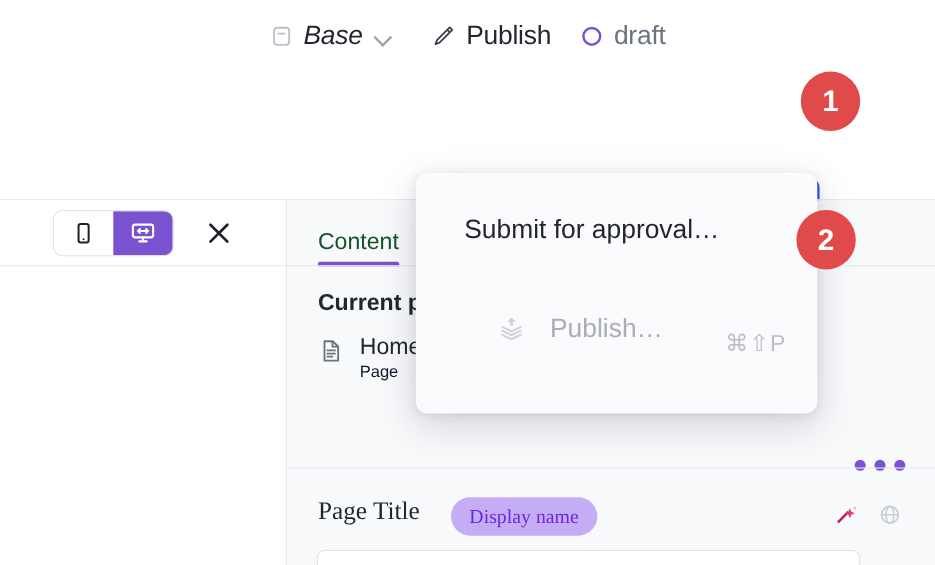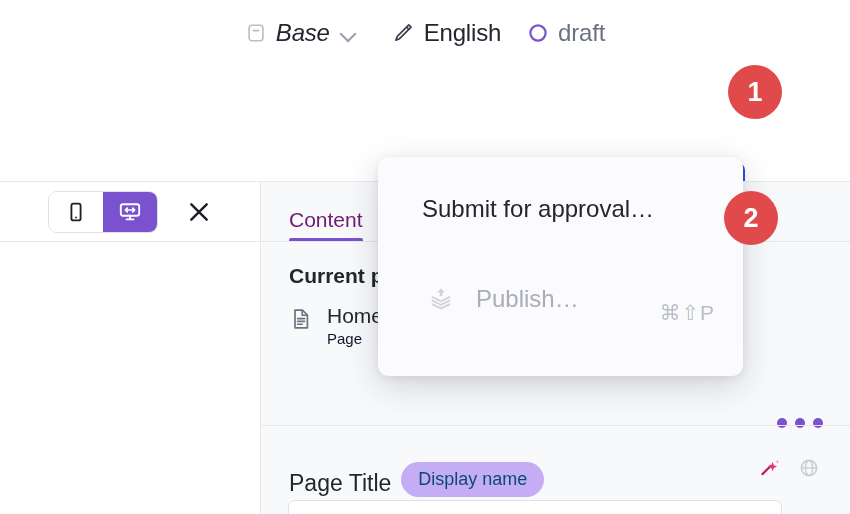--- a/index.html
+++ b/index.html
@@ -123,21 +123,21 @@
     background:#f8f9fb;
   }
   .tabs {
     position:absolute; left:0; top:0; height:60px; width:589px;
     display:flex; align-items:flex-end; padding-left:28px; gap:34px;
   }
   .tab {
     font-size:21px; color:#3a4150; padding-bottom:10px; cursor:pointer;
     position:relative; white-space:nowrap;
   }
-  .tab.active { color:#701a75; }
+  .tab.active { color:#14532d; }
   .tab.active::after {
     content:""; position:absolute; left:0; right:0; bottom:0; height:4px;
     background:#7a52cf; border-radius:2px 2px 0 0;
   }
   .tabs-hr { position:absolute; left:0; top:59px; width:589px; height:1px; background:#e6e8ec; }
 
   .section {
     position:absolute; left:0; top:60px; width:589px; height:180px;
   }
   .section-title {
@@ -152,26 +152,26 @@
   .item-sub { font-size:15px; color:#0f172a; white-space:nowrap; }
   .kebab-purple {
     position:absolute; left:516px; top:176px; display:flex; gap:8px; cursor:pointer;
   }
   .kebab-purple i { width:10px;height:10px;border-radius:50%;background:#7a52cf;display:block; }
 
   .section-hr { position:absolute; left:0; top:243px; width:589px; height:1px; background:#e6e8ec; }
 
   .field-block { position:absolute; left:0; top:244px; width:589px; height:88px; }
   .field-head {
-    position:absolute; left:28px; top:26px; display:flex; align-items:flex-end; gap:10px;
+    position:absolute; left:28px; top:26px; display:flex; align-items:flex-start; gap:28px;font-family:Liberation Serif, serif;
   }
   .field-label { font-size:23px; color:#22262e; white-space:nowrap; }
   .pill {
-    background:#c5adf5; color:#0c4a6e; font-size:18px;
-    padding:7px 17px; border-radius:20px; white-space:nowrap;margin-top:10px;
+    background:#c5adf5; color:#6d28d9; font-size:18px;
+    padding:7px 17px; border-radius:20px; white-space:nowrap;
   }
   .field-actions {
     position:absolute; left:497px; top:30px; display:flex; align-items:center; gap:16px;
   }
   .field-input {
     position:absolute; left:27px; top:74px; width:494px; height:40px;
     background:#fff; border:1px solid #dfe1e6; border-radius:7px;
   }
 
   
@@ -180,21 +180,21 @@
     background:#fbfbfd; border-radius:11px;
     box-shadow: 0 10px 34px rgba(25,30,45,0.17), 0 2px 8px rgba(25,30,45,0.08);
     z-index:30;
   }
   .menu-item {
     position:absolute; left:0; width:365px; height:56px;
     display:flex; cursor:pointer;
   }
   #mi-submit { top:38px; padding-left:44px; }
   #mi-submit .mi-label { font-size:24px; color:#22262e; }
-  #mi-publish { top:128px; padding-left:50px; gap:22px; }
+  #mi-publish { top:128px; padding-left:74px; gap:22px; }
   #mi-publish .mi-label { font-size:24px; color:#a8adb8; }
   .mi-shortcut {
     position:absolute; right:28px; top:50%; transform:translateY(-50%);
     font-size:21px; color:#b9bec8; letter-spacing:1px; white-space:nowrap;
   }
 </style>
 </head>
 <body>
 
 <div id="root">
@@ -215,21 +215,21 @@
       </div>
 
 
       <div class="tb-group">
         <span class="ico">
           <svg width="24" height="24" viewBox="0 0 24 24" fill="none">
             <path d="M17.8 3.9 20.1 6.2 8.6 17.7 4.9 19.1 6.3 15.4 17.8 3.9Z" stroke="#3a4150" stroke-width="1.7" stroke-linejoin="round"></path>
             <path d="M15.6 6.1 17.9 8.4" stroke="#3a4150" stroke-width="1.6"></path>
           </svg>
         </span>
-        <span class="tb-label">English</span>
+        <span class="tb-label">Publish</span>
       </div>
 
       <div class="tb-group" style="margin-left:26px;text-align:center;">
         <span class="ico">
           <svg width="22" height="22" viewBox="0 0 24 24" fill="none">
             <circle cx="12" cy="12" r="8.3" stroke="#7a52cf" stroke-width="2.4"></circle>
           </svg>
         </span>
         <span class="tb-label muted">draft</span>
       </div>

